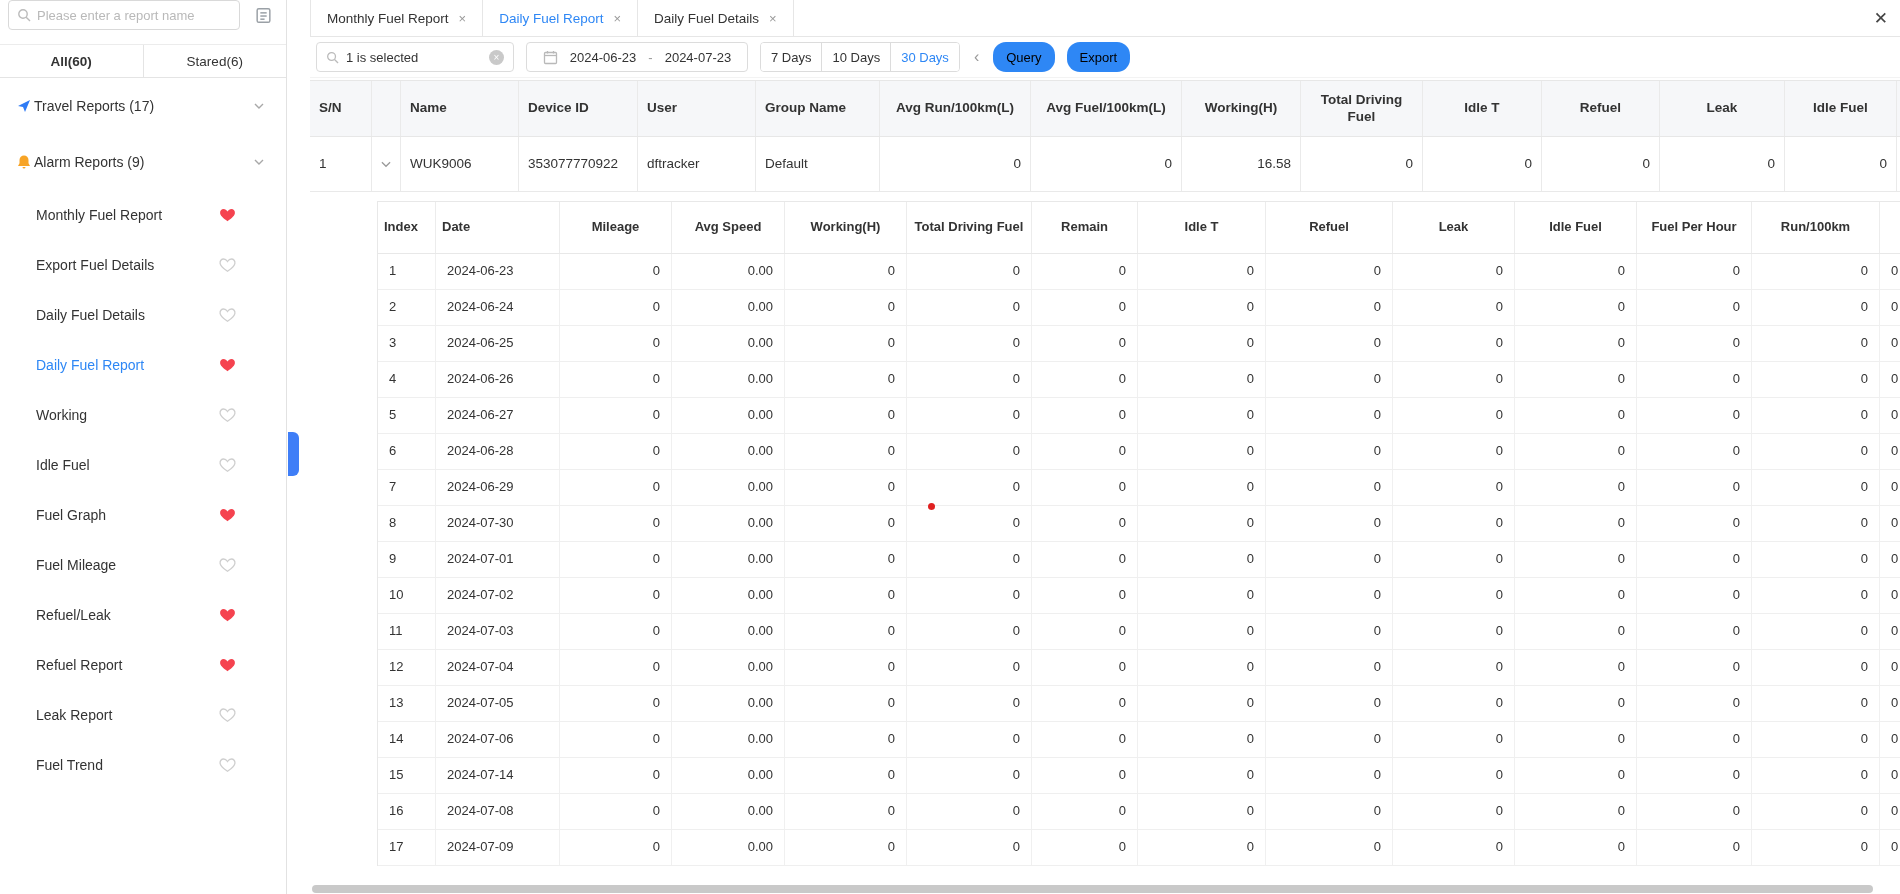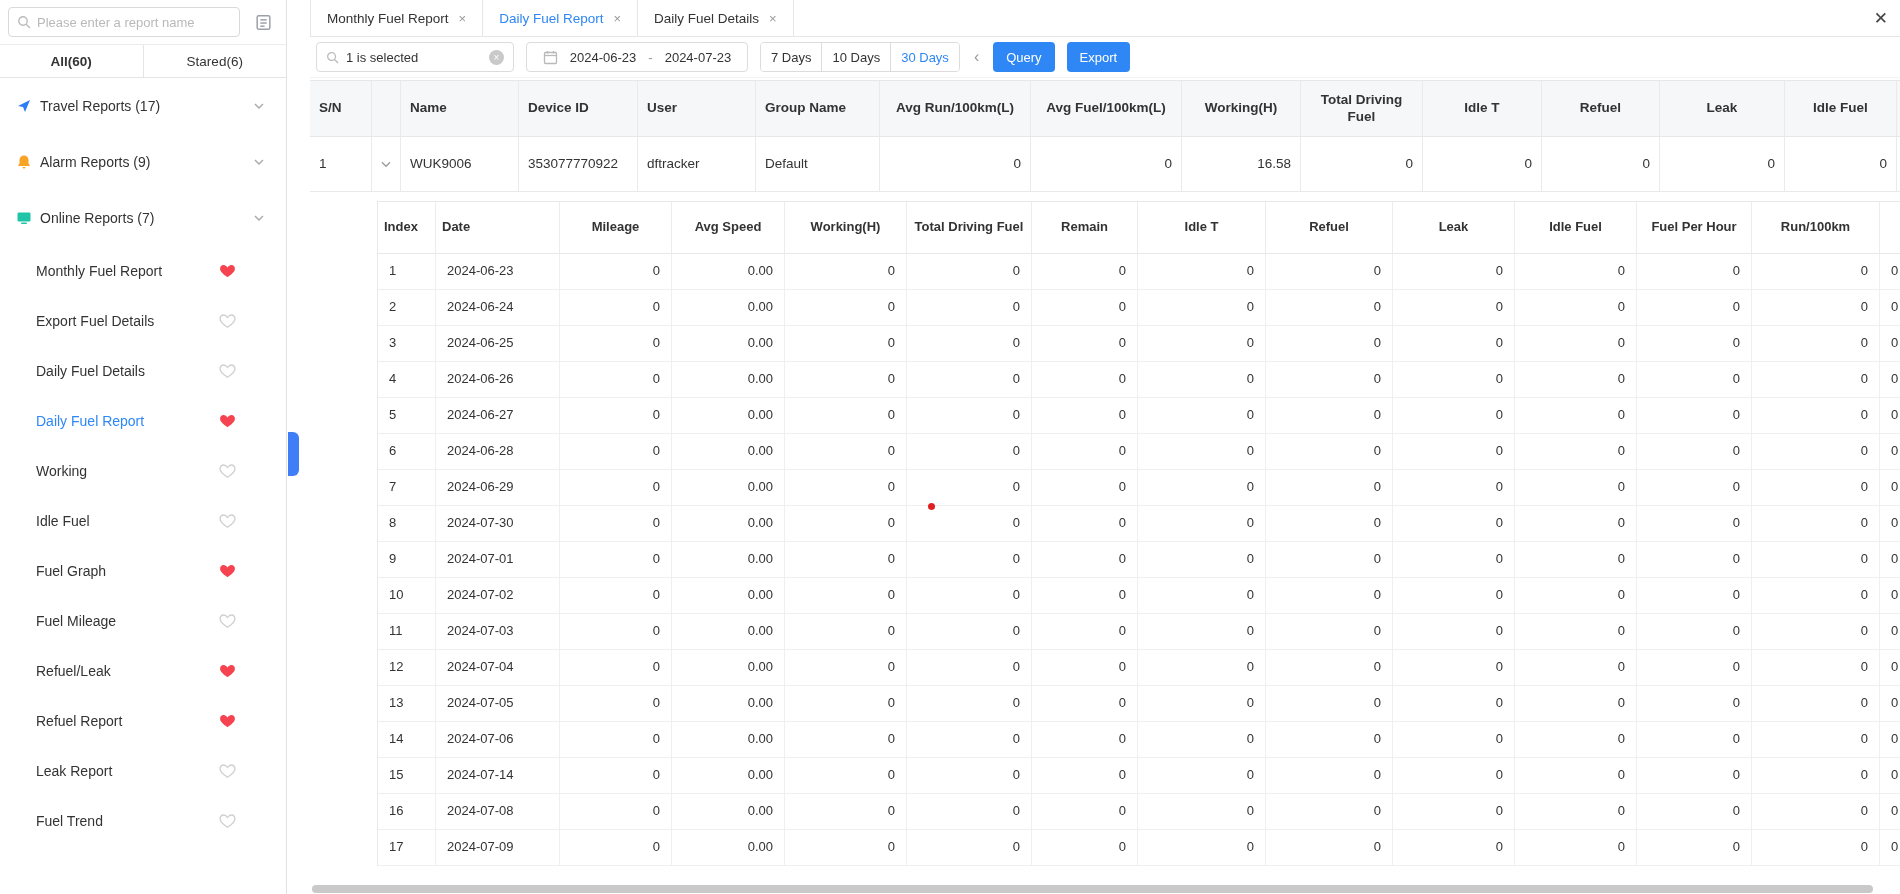--- a/index.html
+++ b/index.html
@@ -1,30 +1,30 @@
 <!DOCTYPE html>
 <html style="--accent: #2e87f5; --heart_red: #f5434f; --travel_icon: #2f7bf5; --alarm_icon: #f7a426; --online_icon: #21c4a6; --fuel_icon: #8b68ee; --handle_blue: #3f7ef7;"><head>
 <meta charset="utf-8">
 <style>
   *{box-sizing:border-box;margin:0;padding:0}
   body{margin:0;background:#fff;font-family:"Liberation Sans",sans-serif;}
   .app{position:relative;width:1900px;height:894px;background:#fff;color:#333;font-size:14px;overflow:hidden;}
 
   
   .sidebar{position:absolute;left:0;top:0;width:287px;height:894px;border-right:1px solid #e2e2e2;background:#fff;overflow:hidden;}
-  .sb-top{display:flex;align-items:center;gap:8px;height:44px;padding:0 8px;}
+  .sb-top{display:flex;gap:8px;height:44px;padding:0 8px;}
   .search-box{flex:1;display:flex;align-items:center;gap:6px;height:30px;border:1px solid #d9d9d9;border-radius:4px;padding:0 8px;background:#fff;}
   .search-box input{flex:1;border:none;outline:none;font:inherit;font-size:13px;color:#333;min-width:0;}
   .search-box input::placeholder{color:#b9b9b9;}
   .icon-btn{width:30px;height:30px;display:flex;align-items:center;justify-content:center;cursor:pointer;}
   .sb-tabs{display:flex;height:34px;border-top:1px solid #ececec;border-bottom:1px solid #e4e4e4;}
   .sb-tab{flex:1;display:flex;align-items:center;justify-content:center;font-size:13.5px;cursor:pointer;color:#333;}
   .sb-tab.active{font-weight:700;}
   .sb-tab + .sb-tab{border-left:1px solid #e4e4e4;}
-  .cat{height:56px;display:flex;align-items:center;gap:8px;padding:0 22px 0 16px;cursor:pointer;background:#fff;}
+  .cat{height:56px;display:flex;align-items:center;gap:2px;padding:0 22px 0 16px;cursor:pointer;background:#fff;}
   .cat-label{font-size:14px;}
   .chev{margin-left:auto;display:flex;align-items:center;}
   .sub-item{height:50px;display:flex;align-items:center;padding:0 50px 0 36px;cursor:pointer;background:#fff;}
   .sub-label{font-size:14px;color:#333;}
   .sub-item.active .sub-label{color:var(--accent,#2e87f5);}
   .heart-wrap{margin-left:auto;display:flex;align-items:center;cursor:pointer;}
   .handle{position:absolute;left:288px;top:432px;width:11px;height:44px;background:var(--handle_blue,#3f7ef7);border-radius:0 6px 6px 0;cursor:pointer;}
 
   
   .main{position:absolute;left:310px;top:0;width:1590px;height:894px;overflow:hidden;background:#fff;}
@@ -38,21 +38,21 @@
   .toolbar{display:flex;align-items:center;height:41px;padding:0 6px;gap:12px;border-bottom:1px solid #f3f3f3;}
   .select-box{width:198px;height:30px;border:1px solid #dcdcdc;border-radius:4px;display:flex;align-items:center;gap:7px;padding:0 9px;font-size:13px;cursor:pointer;}
   .clear-icon{margin-left:auto;width:15px;height:15px;border-radius:50%;background:#c9c9c9;color:#fff;font-size:10px;line-height:15px;text-align:center;cursor:pointer;flex:none;}
   .date-box{width:222px;height:30px;border:1px solid #dcdcdc;border-radius:4px;display:flex;align-items:center;justify-content:center;gap:12px;font-size:13px;cursor:pointer;}
   .date-sep{color:#999;}
   .range-group{display:flex;height:30px;border:1px solid #dcdcdc;border-radius:4px;overflow:hidden;}
   .range-btn{display:flex;align-items:center;padding:0 10px;font-size:13px;cursor:pointer;background:#fff;}
   .range-btn + .range-btn{border-left:1px solid #dcdcdc;}
   .range-btn.sel{color:var(--accent,#2e87f5);}
   .chev-left{color:#999;font-size:16px;cursor:pointer;padding:0 2px;}
-  .btn{height:30px;display:flex;align-items:center;padding:0 13px;border-radius:4px;background:var(--accent,#2e87f5);color:#ffffff;font-size:13px;cursor:pointer;}
+  .btn{height:30px;display:flex;align-items:center;padding:0 13px;border-radius:13px;background:var(--accent,#2e87f5);color:#000000;font-size:13px;cursor:pointer;}
 
   
   .sum-table{position:absolute;left:0;top:80px;width:1660px;}
   .sum-head{display:flex;height:57px;background:#f6f7f9;border-top:1px solid #e7e7e7;border-bottom:1px solid #e7e7e7;}
   .sum-cell{flex:none;display:flex;align-items:center;padding:0 9px;font-size:13.5px;border-right:1px solid #eaeaea;line-height:1.25;overflow:hidden;}
   .sum-cell.h{font-weight:700;color:#333;}
   .sum-row{display:flex;height:55px;background:#fff;border-bottom:1px solid #e9e9e9;font-size:13.5px;}
   .a-l{justify-content:flex-start;text-align:left;}
   .a-c{justify-content:center;text-align:center;}
   .a-r{justify-content:flex-end;text-align:right;}
@@ -113,34 +113,20 @@
         </span>
     </div>
     <div class="cat">
       <span style="display:flex;">
           <svg width="16" height="16" viewBox="0 0 16 16">
             <path d="M8 1.5a4.5 4.5 0 0 0-4.5 4.5v3.2L2 12h12l-1.5-2.8V6A4.5 4.5 0 0 0 8 1.5z" fill="var(--alarm_icon,#f7a426)"></path>
             <path d="M6.5 13a1.5 1.5 0 0 0 3 0z" fill="var(--alarm_icon,#f7a426)"></path>
           </svg>
         </span>
       <span class="cat-label">Alarm Reports (9)</span>
-      <span class="chev">
-          <svg width="10" height="6" viewBox="0 0 10 6">
-            <polyline points="1,1 5,5 9,1" fill="none" stroke="#a8a8a8" stroke-width="1.4"></polyline>
-          </svg>
-        </span>
-    </div>
-    <div class="cat">
-      <span style="display:flex;">
-          <svg width="16" height="16" viewBox="0 0 16 16">
-            <rect x="1.5" y="2.5" width="13" height="9" rx="1.2" fill="var(--online_icon,#21c4a6)"></rect>
-            <rect x="5" y="12.5" width="6" height="1.6" rx="0.8" fill="var(--online_icon,#21c4a6)"></rect>
-          </svg>
-        </span>
-      <span class="cat-label">Online Reports (7)</span>
       <span class="chev">
           <svg width="10" height="6" viewBox="0 0 10 6">
             <polyline points="1,1 5,5 9,1" fill="none" stroke="#a8a8a8" stroke-width="1.4"></polyline>
           </svg>
         </span>
     </div>
 
     <div id="fuel-items">
         <div class="sub-item">
           <div class="sub-label">Monthly Fuel Report</div>

